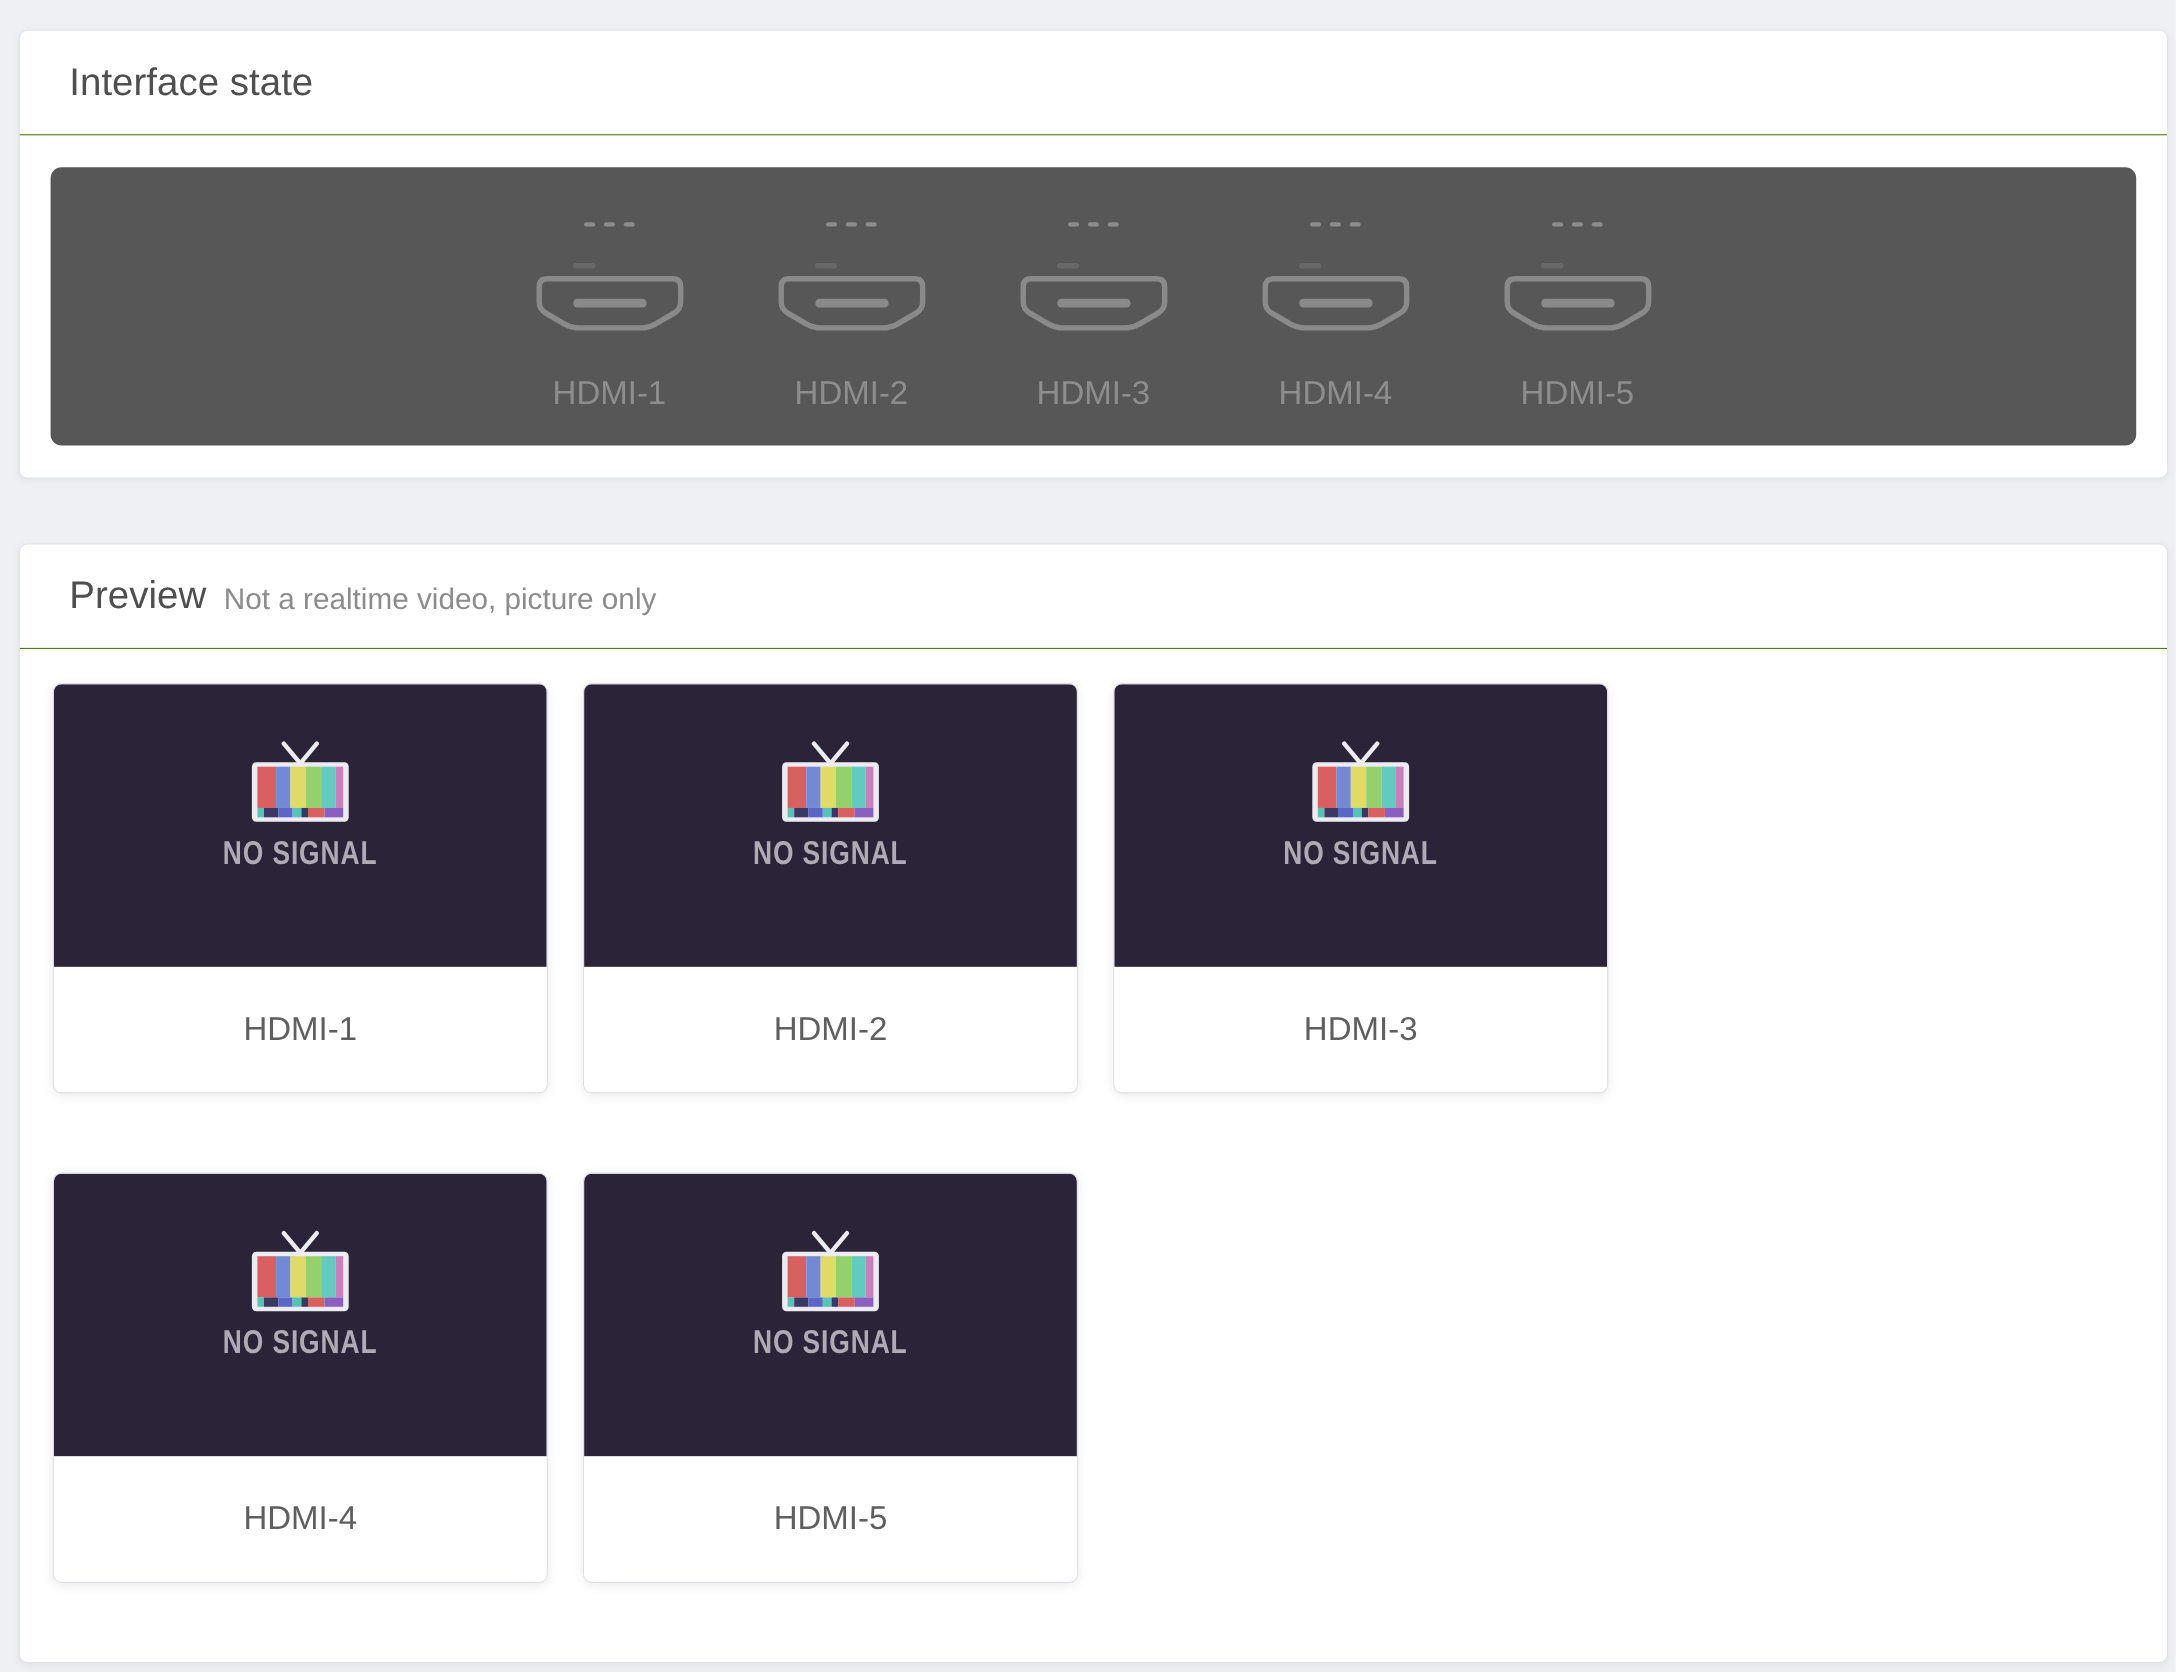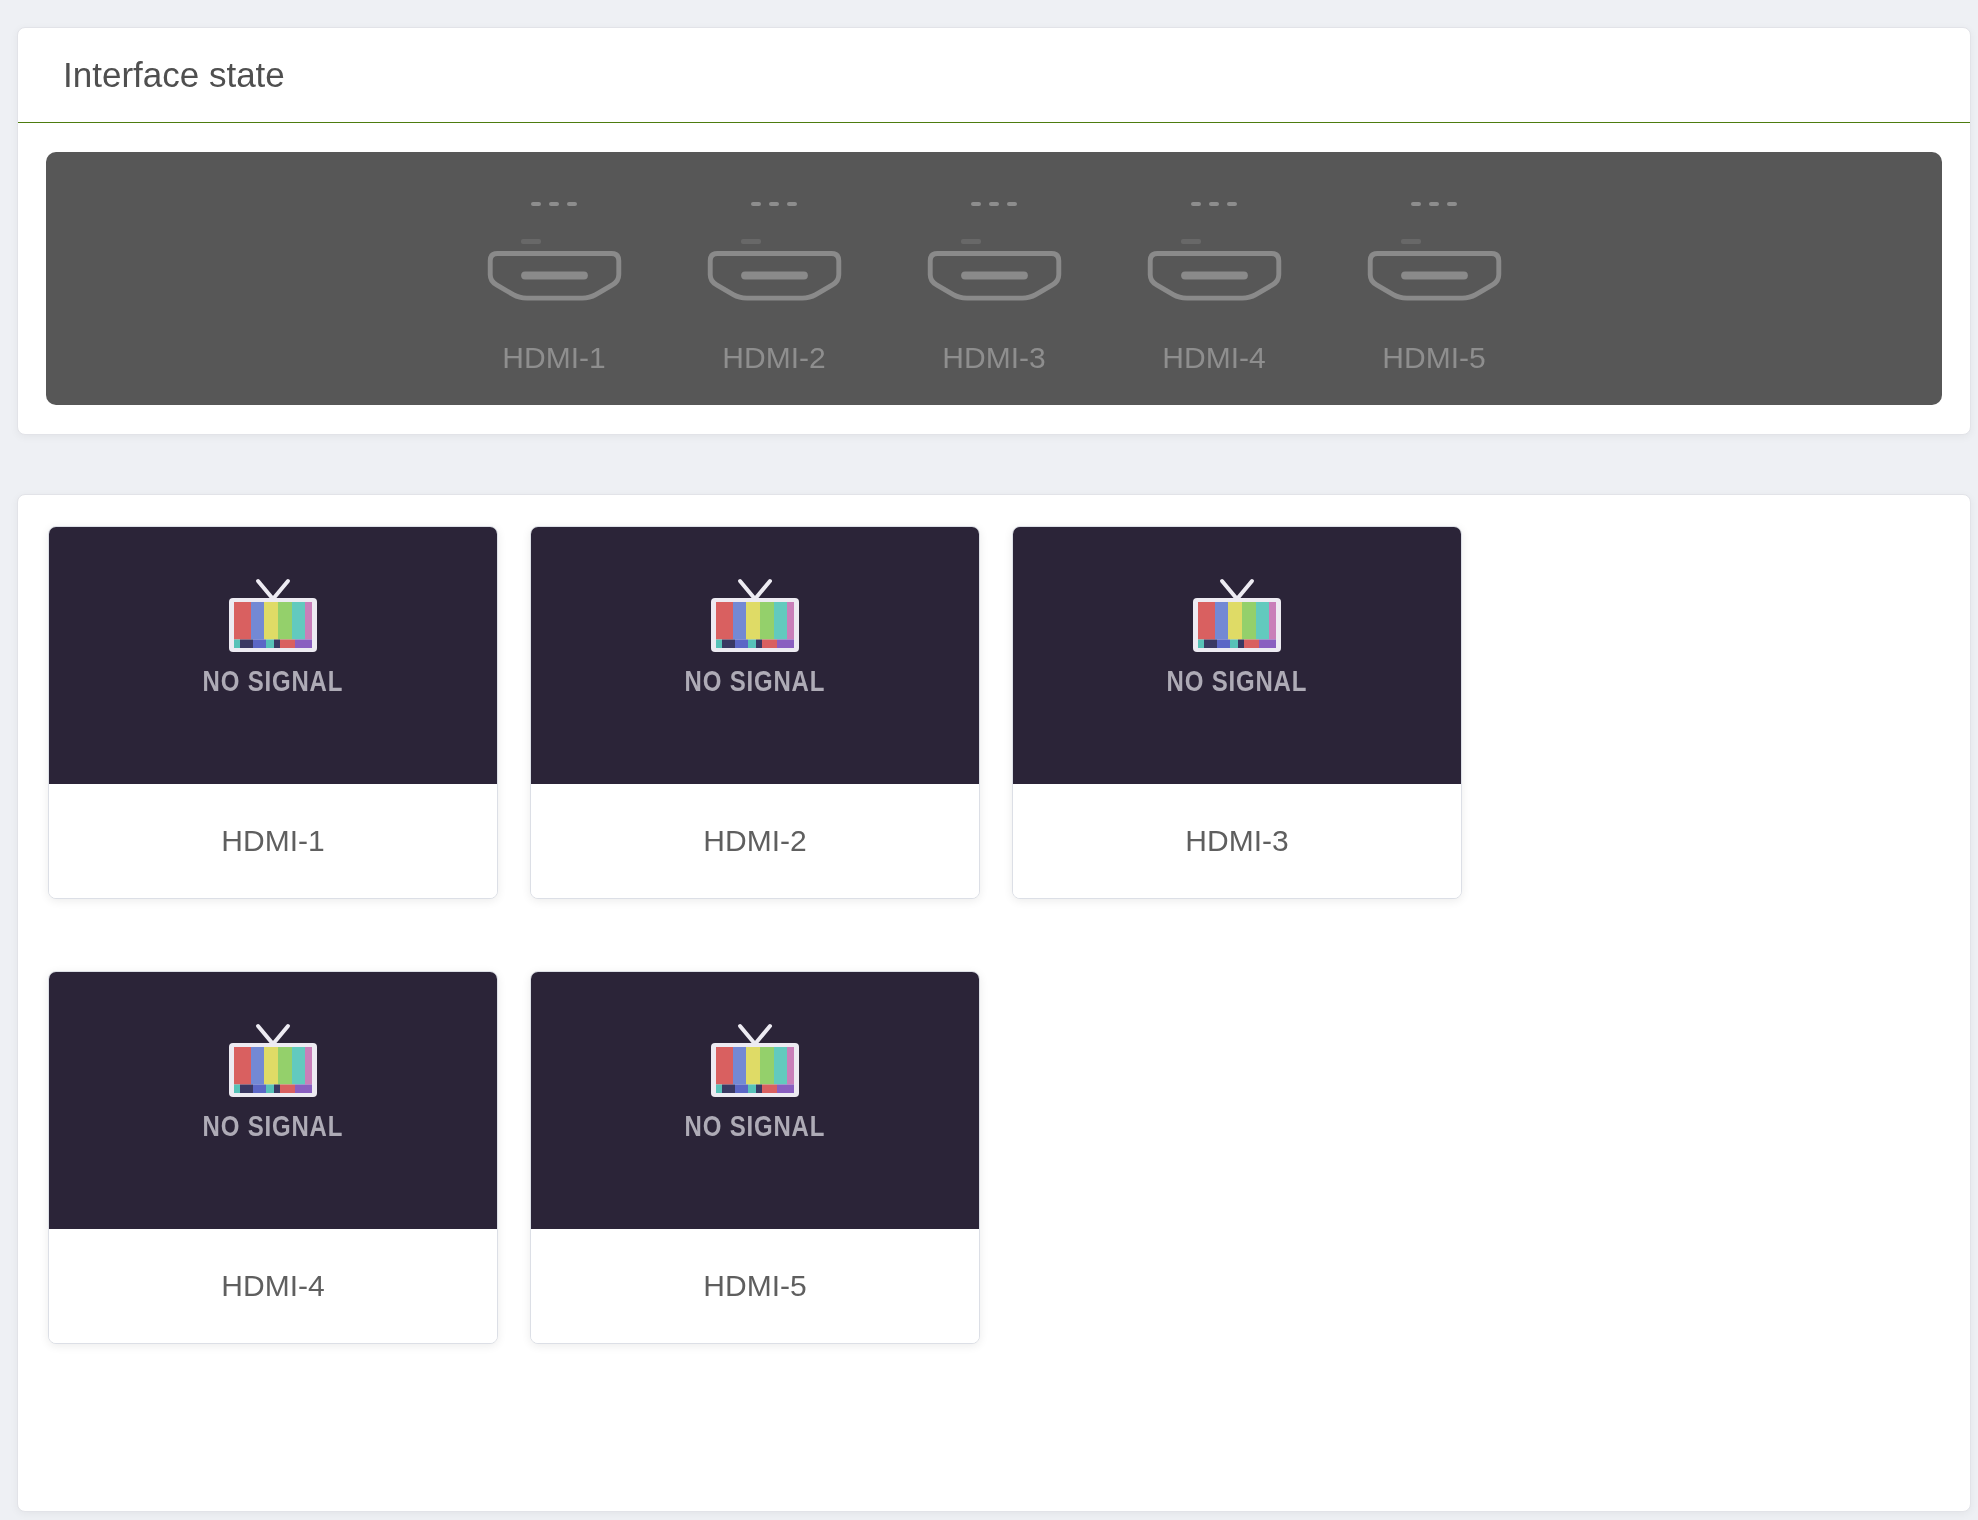--- a/index.html
+++ b/index.html
@@ -186,20 +186,24 @@
         <path fill="none" stroke-width="5" stroke-linejoin="round" d="M10,2.5 H126 Q133.5,2.5 133.5,10 V24 Q133.5,31 127,34.5 L110,44.5 Q104,48 96,48 H40 Q32,48 26,44.5 L9,34.5 Q2.5,31 2.5,24 V10 Q2.5,2.5 10,2.5 Z" stroke="#8a8a8a"></path>
         <rect x="34" y="21" width="68" height="8" rx="4" fill="#8a8a8a"></rect>
       </svg>
       <div class="port-label">HDMI-5</div>
     </div>
 
   </div>
 </div>
 
 <div class="card card-b">
+  <div class="card-header">
+    <div class="card-title">Preview</div>
+    <div class="card-subtitle">Not a realtime video, picture only</div>
+  </div>
 
   <div class="preview-grid">
 
     <div class="pcard">
       <div class="pcard-screen">
         <svg class="tv-icon" viewBox="0 0 100 76">
           <line x1="35" y1="3" x2="50" y2="21" stroke-width="4" stroke-linecap="round" stroke="#edebf2"></line>
           <line x1="65" y1="3" x2="50" y2="21" stroke-width="4" stroke-linecap="round" stroke="#edebf2"></line>
           <rect x="6" y="20" width="88" height="54" rx="4" fill="#edebf2"></rect>
           <rect x="11" y="24" width="17" height="37.5" fill="#d96060"></rect>

